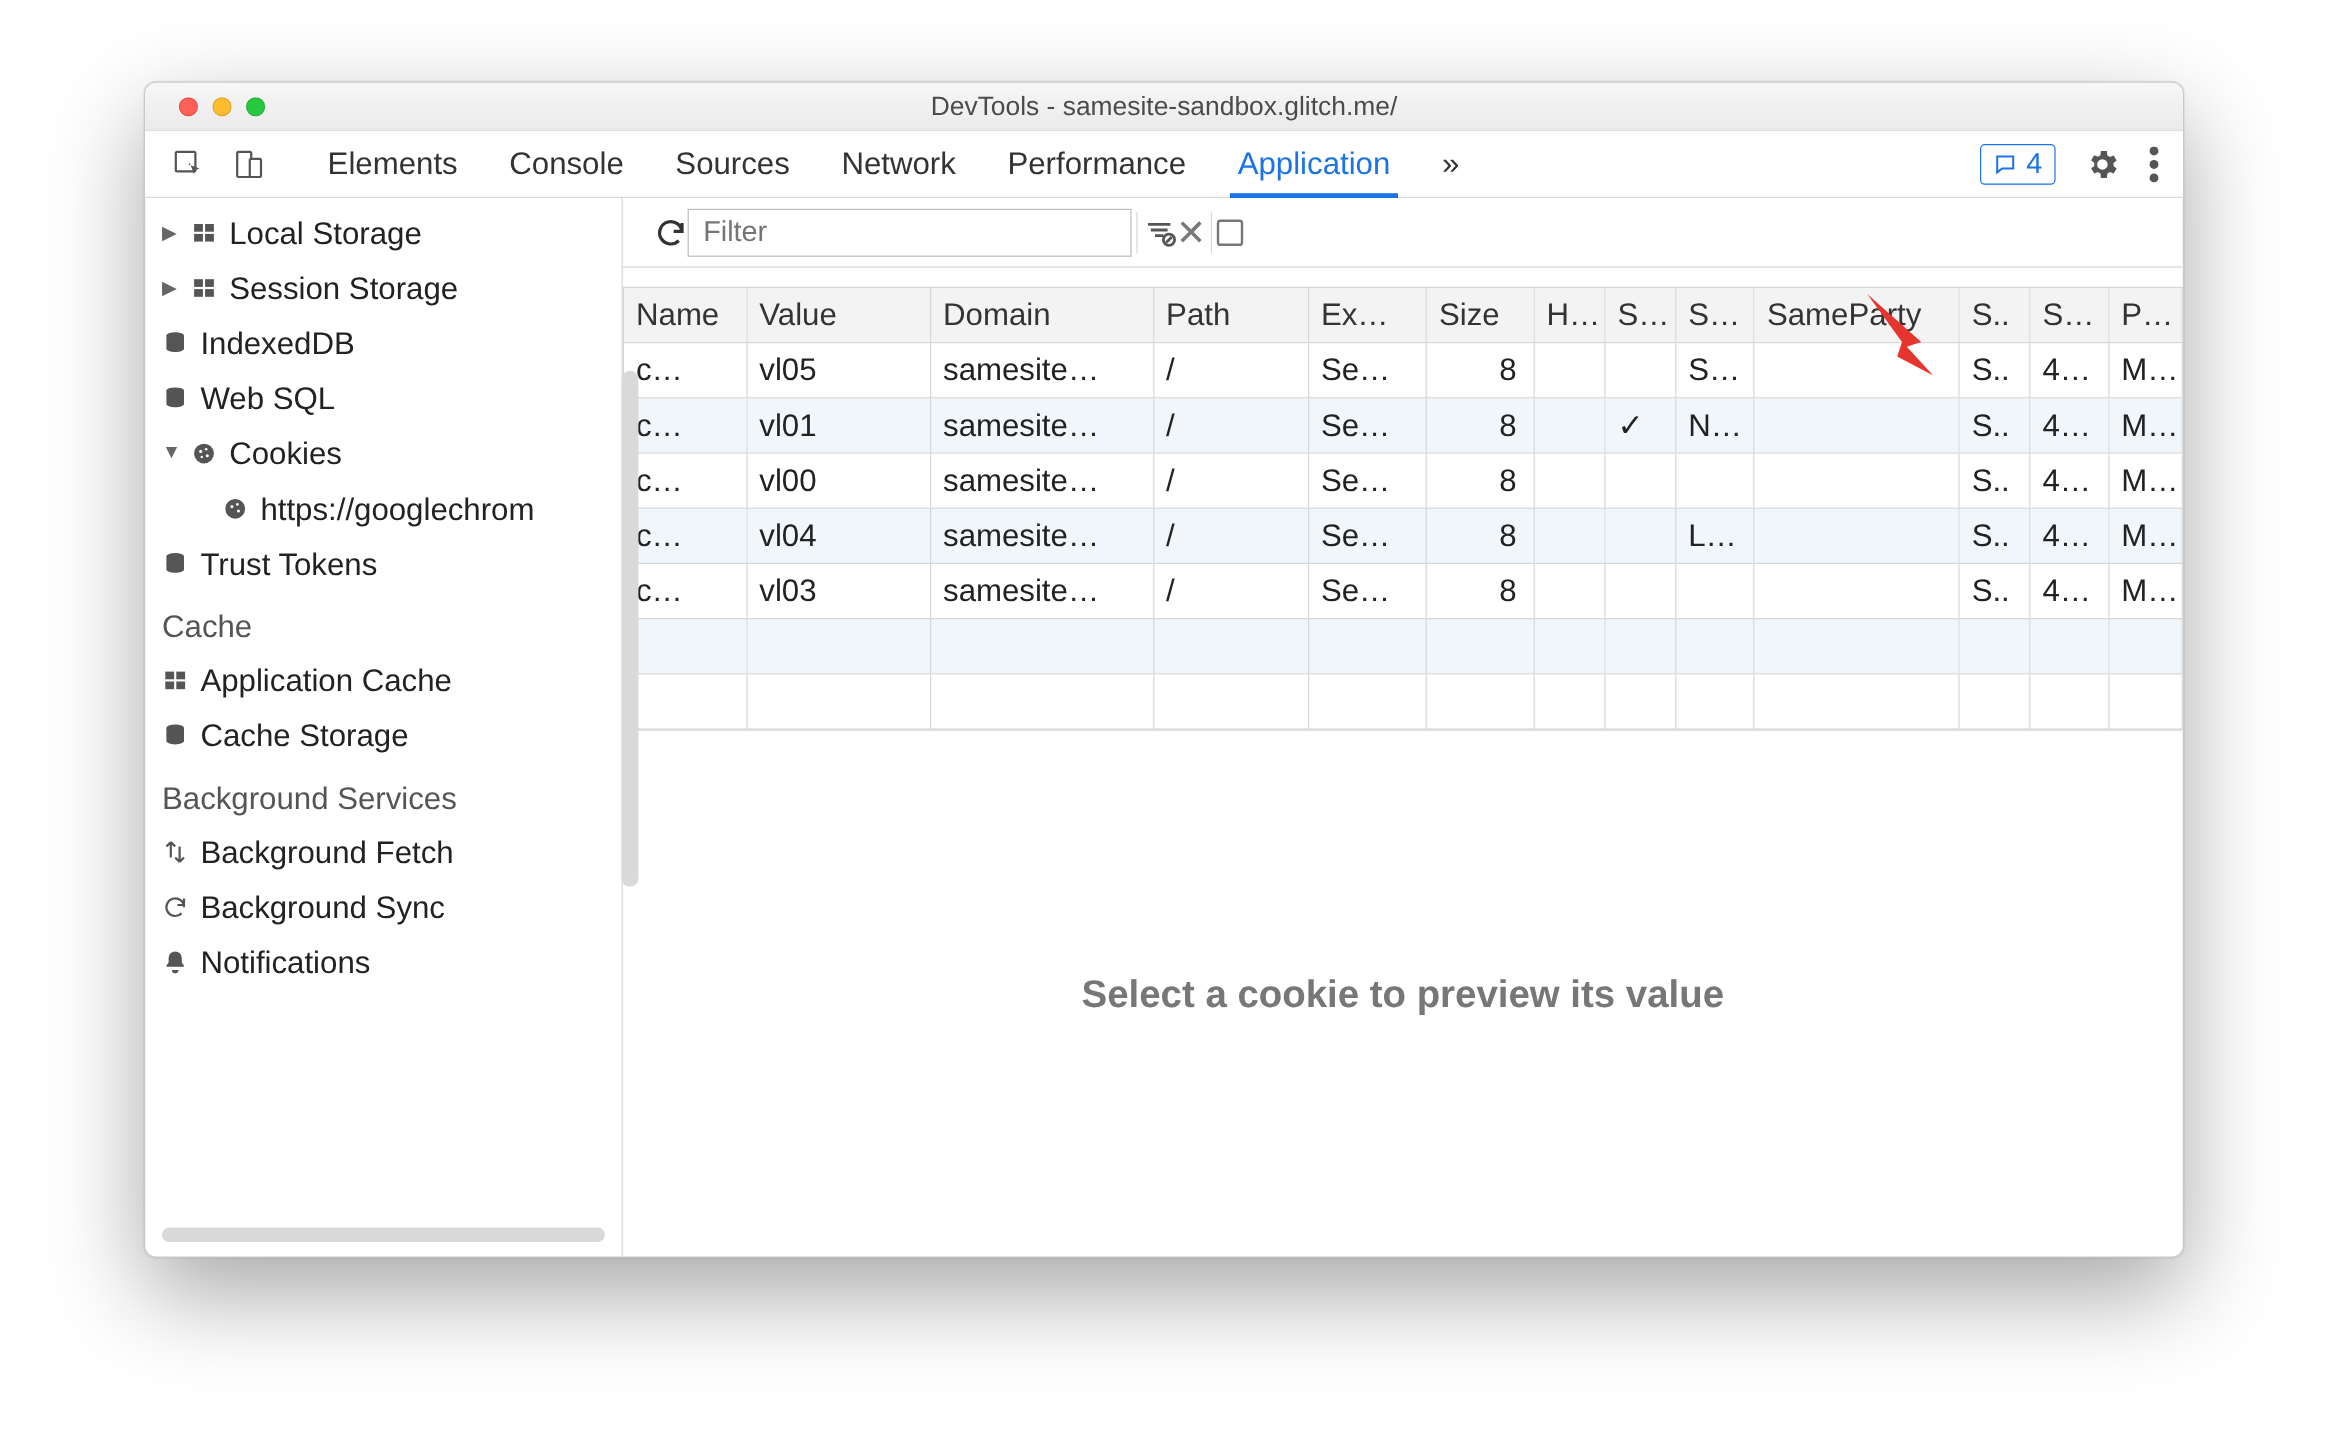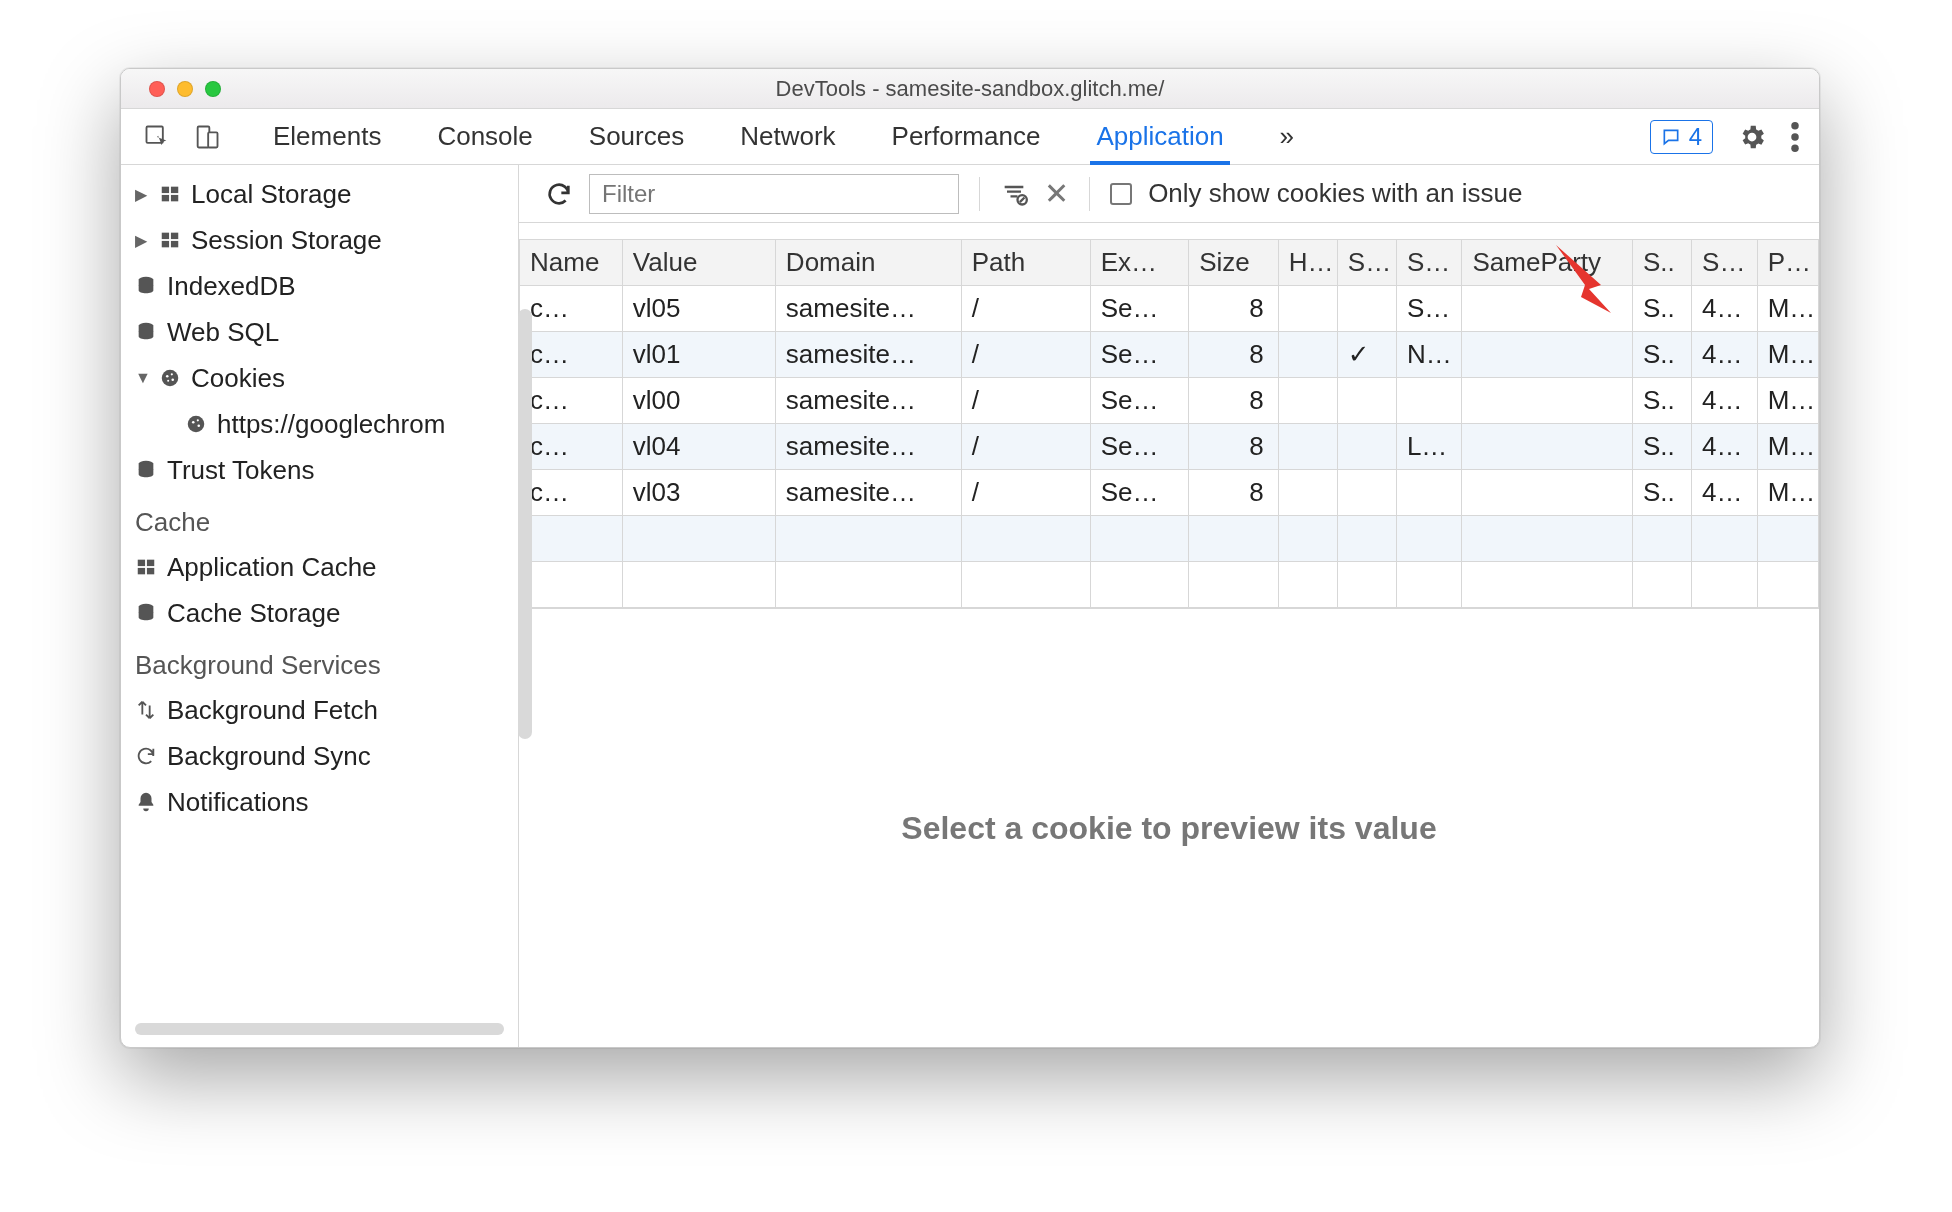--- a/index.html
+++ b/index.html
@@ -8,39 +8,39 @@
   .window{position:absolute;left:120px;top:68px;width:1700px;height:980px;border:1px solid #c9c9c9;border-radius:10px;overflow:hidden;background:#fff;box-shadow:0 30px 80px rgba(0,0,0,.35),0 0 0 1px rgba(0,0,0,.05);}
   .titlebar{height:40px;background:linear-gradient(#f7f7f7,#eceaec);border-bottom:1px solid #d7d7d7;display:flex;align-items:center;position:relative;padding-left:12px;}
   .traffic{display:flex;gap:12px;padding-left:16px;}
   .dot{width:16px;height:16px;border-radius:50%;border:1px solid rgba(0,0,0,.12);}
   .dot.red{background:#ff5f57;}
   .dot.yellow{background:#febc2e;}
   .dot.green{background:#28c840;}
   .title{position:absolute;left:0;right:0;text-align:center;color:#4b4b4b;font-size:22px;pointer-events:none;}
   .tabbar{height:56px;border-bottom:1px solid #d7d7d7;display:flex;align-items:stretch;background:#fff;}
   .tab-icons{display:flex;align-items:center;gap:22px;padding:0 22px;color:#555;}
-  .tabs{display:flex;align-items:center;gap:56px;flex:1;padding-left:30px;color:#333;font-size:26px;}
+  .tabs{display:flex;align-items:center;gap:43px;flex:1;padding-left:30px;color:#333;font-size:26px;}
   .tab{display:flex;align-items:center;height:100%;position:relative;cursor:default;}
   .tab.active{color:#1a73e8;}
   .tab.active::after{content:"";position:absolute;left:-6px;right:-6px;bottom:-1px;height:4px;background:#1a73e8;}
   .tab-right{display:flex;align-items:center;gap:24px;padding:0 20px;color:#555;}
   .issue-badge{display:flex;align-items:center;gap:8px;border:1px solid #1a73e8;border-radius:4px;padding:2px 10px;color:#1a73e8;font-size:24px;}
   .main{display:flex;height:calc(100% - 40px - 56px);}
   .sidebar{width:398px;border-right:1px solid #d7d7d7;overflow:hidden;position:relative;font-size:26px;color:#222;}
   .tree{padding:6px 0 0 0;}
   .tree .row{display:flex;align-items:center;gap:10px;height:46px;padding:0 8px 0 14px;white-space:nowrap;overflow:hidden;}
   .tree .row.sel{background:#dbe0e4;}
   .tree .arrow{width:14px;display:inline-block;color:#666;font-size:16px;}
   .tree .ind1{}
   .tree .ind2{padding-left:64px;}
   .tree .section{color:#555;padding:14px 16px 6px 14px;}
   .hscroll{position:absolute;left:14px;right:14px;bottom:12px;height:12px;border-radius:6px;background:#d9d9d9;}
   .vtrack{position:absolute;left:397px;top:240px;width:14px;height:430px;border-radius:7px;background:#d9d9d9;}
   .content{flex:1;display:flex;flex-direction:column;min-width:0;}
-  .toolbar{height:58px;border-bottom:1px solid #d7d7d7;display:flex;align-items:center;gap:16px;padding:0 16px 0 26px;font-size:26px;color:#333;}
+  .toolbar{height:58px;border-bottom:1px solid #d7d7d7;display:flex;align-items:center;padding:0 16px 0 26px;font-size:26px;color:#333;}
   .filter{height:40px;width:370px;border:1px solid #bdbdbd;padding:4px 12px;font-size:24px;color:#222;background:#fff;}
   .tool-divider{width:1px;height:34px;background:#d7d7d7;margin:0 4px;}
   .cb{width:22px;height:22px;border:2px solid #777;border-radius:3px;display:inline-block;}
   .xbtn{font-size:30px;color:#777;}
   table.cookies{width:100%;border-collapse:collapse;table-layout:fixed;font-size:26px;color:#222;margin-top:16px;}
   table.cookies th,table.cookies td{border:1px solid #d7d7d7;padding:6px 10px;text-align:left;height:46px;white-space:nowrap;overflow:hidden;text-overflow:ellipsis;}
   table.cookies th{background:#f3f3f3;font-weight:400;color:#333;}
   table.cookies td.r{text-align:right;padding-right:14px;}
   table.cookies tr.even td{background:#f1f6fb;}
   .col-name{width:94px}.col-value{width:140px}.col-domain{width:170px}.col-path{width:118px}
@@ -263,21 +263,20 @@
           <span class="filter-icon">
             <svg width="28" height="28" viewBox="0 0 24 24" fill="none" stroke="#555" stroke-width="2">
                 <path d="M4 6h16M6 10h12M9 14h6"></path>
                 <circle cx="19" cy="17" r="4"></circle>
                 <path d="M17 19l4-4"></path>
               </svg>
           </span>
           <span class="xbtn">✕</span>
           <span class="tool-divider"></span>
           <span class="cb"></span>
-          <span>Only show cookies with an issue</span>
         </div>
 
         <table class="cookies">
           <colgroup>
             <col class="col-name">
               <col class="col-value">
               <col class="col-domain">
               <col class="col-path">
             <col class="col-exp">
               <col class="col-size">

